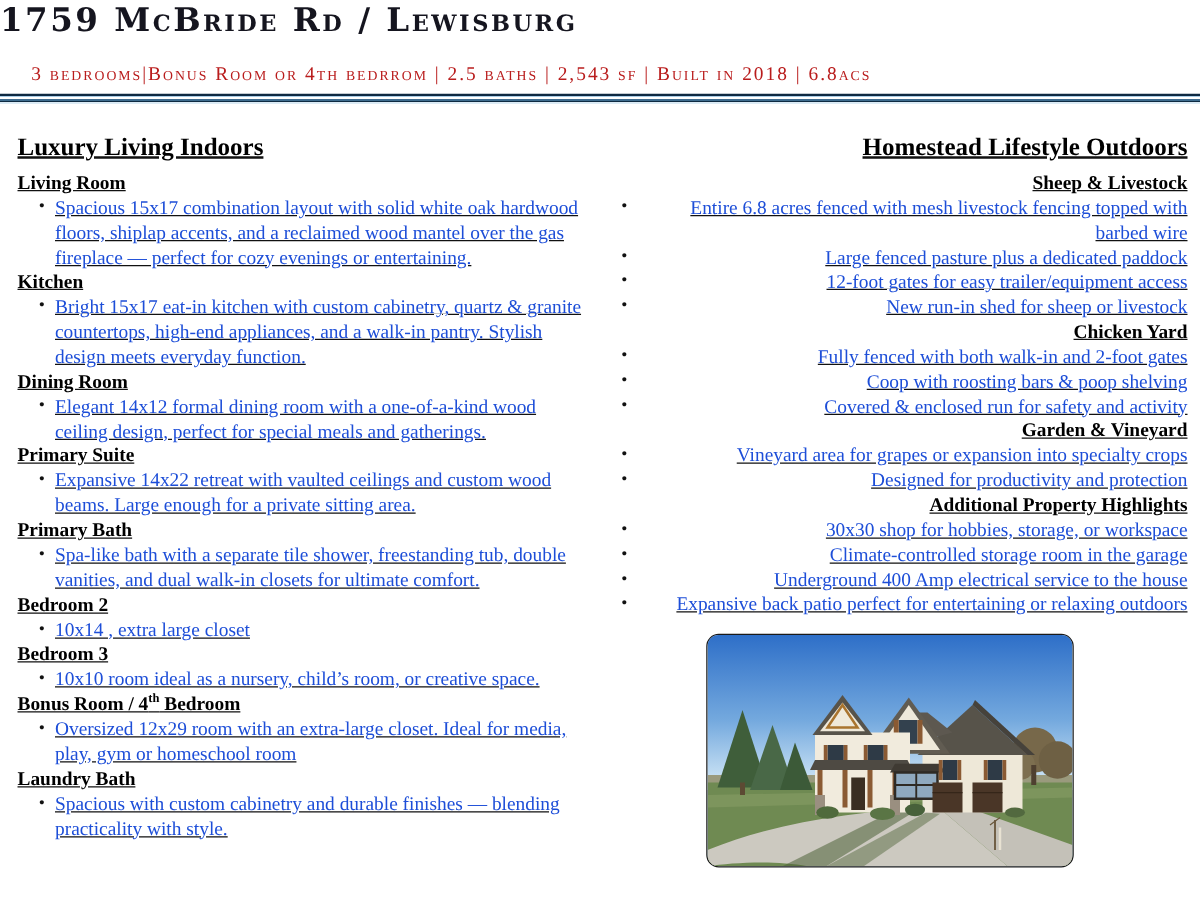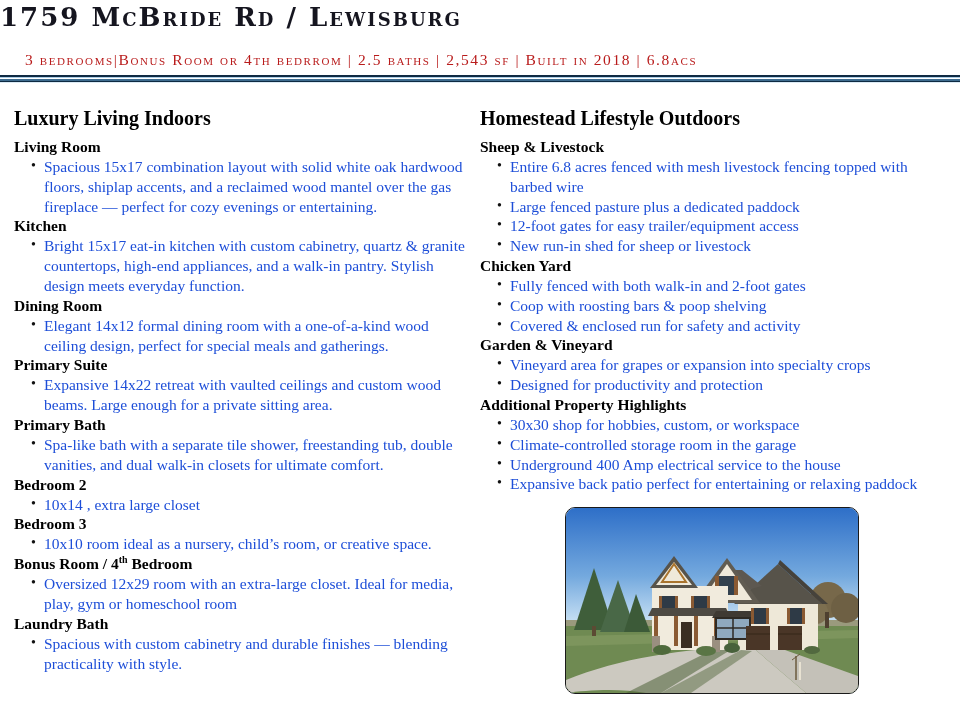--- a/index.html
+++ b/index.html
@@ -26,23 +26,23 @@
     background:linear-gradient(
       #0e2a42 0px,#0e2a42 2px,
       #aacde6 2px,#aacde6 3px,
       #ffffff 3px,#ffffff 4px,
       #3d6b8e 4px,#3d6b8e 6px,
       #0e2a42 6px,#0e2a42 7px,
       #dcebf5 7px,#dcebf5 8px,
       #ffffff 8px);
   }
   
-  .columns{display:flex;gap:14px;padding:0 10px 0 14px;margin-top:23px;}
+  .columns{display:flex;gap:14px;padding:0 10px 0 14px;margin-top:23px;text-decoration:underline;}
   .col-left{width:452px;flex:0 0 auto;}
-  .col-right{flex:1;min-width:0;}
+  .col-right{flex:1;min-width:0;text-align:right;}
   .col-heading{
     margin:0 0 7px 0;font-size:20px;font-weight:700;color:#000;line-height:23px;
   }
   .sec-label{font-weight:700;font-size:15.5px;line-height:20px;color:#000;}
   .sec-label sup{font-size:10px;line-height:0;}
   ul.bullets{margin:0;padding:0 0 0 16px;list-style:none;}
   ul.bullets li{
     font-size:15.5px;line-height:19.8px;position:relative;padding-left:14px;color:#1d4ed8;
   }
   ul.bullets li::before{
@@ -122,24 +122,24 @@
           <li>Coop with roosting bars &amp; poop shelving</li>
           <li>Covered &amp; enclosed run for safety and activity</li>
         </ul>
         <div class="sec-label">Garden &amp; Vineyard</div>
         <ul class="bullets">
           <li>Vineyard area for grapes or expansion into specialty crops</li>
           <li>Designed for productivity and protection</li>
         </ul>
         <div class="sec-label">Additional Property Highlights</div>
         <ul class="bullets">
-          <li>30x30 shop for hobbies, custom, or workspace</li>
+          <li>30x30 shop for hobbies, storage, or workspace</li>
           <li>Climate-controlled storage room in the garage</li>
           <li>Underground 400 Amp electrical service to the house</li>
-          <li>Expansive back patio perfect for entertaining or relaxing paddock</li>
+          <li>Expansive back patio perfect for entertaining or relaxing outdoors</li>
         </ul>
       </div>
 
     <div class="photo-wrap">
       <svg width="292" height="185" viewBox="0 0 292 185" xmlns="http://www.w3.org/2000/svg">
         <defs>
           <linearGradient id="sky" x1="0" y1="0" x2="0" y2="1">
             <stop offset="0" stop-color="#2e6fc8"></stop>
             <stop offset="0.55" stop-color="#74a9de"></stop>
             <stop offset="1" stop-color="#d9ecf8"></stop>

